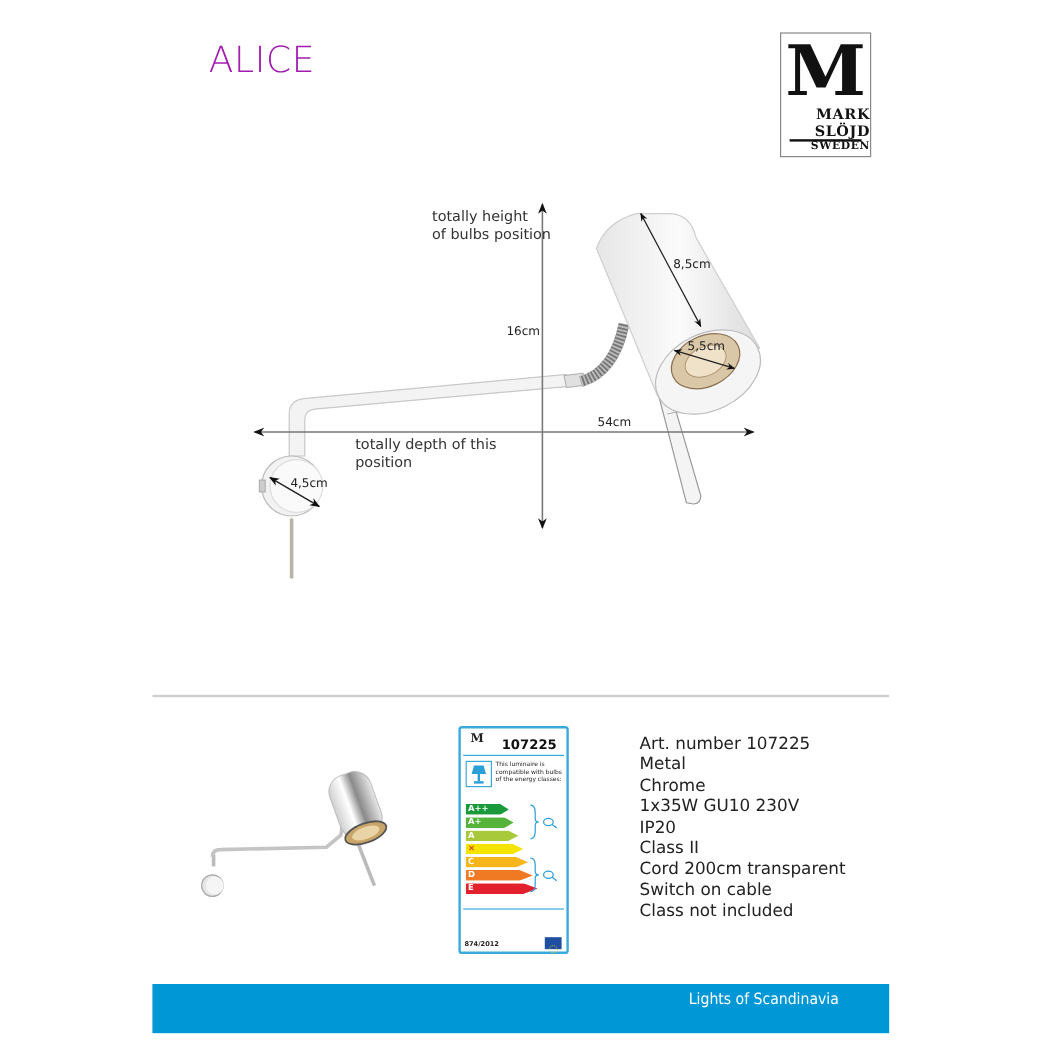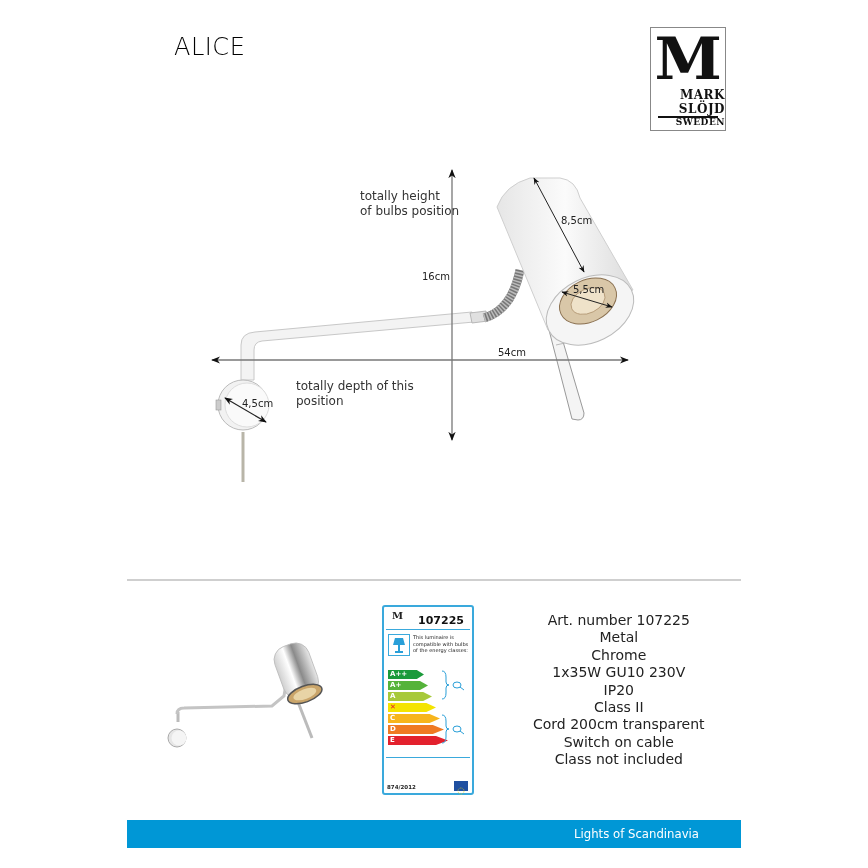--- a/index.html
+++ b/index.html
@@ -1,31 +1,31 @@
 <!DOCTYPE html>
 <html><head>
   <meta charset="utf-8">
   <style>
     html, body { margin: 0; padding: 0; background: #ffffff; }
     body { width: 868px; height: 868px; position: relative; overflow: hidden; font-family: "DejaVu Sans", sans-serif; color: #222; }
     .abs { position: absolute; }
-    .title { left: 174px; top: 33px; font-size: 24px; font-weight: 300; letter-spacing: 0.5px; color: #000000; font-family: "DejaVu Sans", sans-serif; }
+    .title { left: 174px; top: 33px; font-size: 30px; font-weight: 300; letter-spacing: 0.5px; color: #a21caf; font-family: "DejaVu Sans", sans-serif; }
     .logo { left: 650px; top: 27px; width: 74px; height: 102px; border: 1px solid #888; background: #fff; }
     .logo .m { position: absolute; left: 5px; top: 2px; width: 64px; text-align: center; font-family: "DejaVu Serif", serif; font-weight: bold; font-size: 58px; line-height: 58px; color: #111; transform: scaleX(1.05); }
     .logo .w { position: absolute; left: 0; width: 74px; text-align: right; font-family: "DejaVu Serif", serif; font-weight: bold; color: #111; letter-spacing: 0.5px; }
     .logo .w1 { top: 60px; font-size: 12px; }
     .logo .w2 { top: 74px; font-size: 12px; }
     .logo .w3 { top: 89px; font-size: 9px; }
     .logo .bar { position: absolute; left: 7px; width: 60px; height: 1.5px; background: #111; }
-    .lbl { font-size: 12px; color: #333; line-height: 15px; margin-top: 16px; }
+    .lbl { font-size: 12px; color: #333; line-height: 15px; }
     .dim { font-size: 10px; color: #222; }
     .divider { left: 127px; top: 579px; width: 614px; height: 2px; background: #cfcfcf; }
     .specs { left: 533px; top: 612px; font-size: 14px; line-height: 17.4px; color: #222; }
-    .specs div { white-space: nowrap; text-align: center; }
-    .footer { left: 127px; top: 820px; width: 614px; height: 28px; background: #0097d6; }
+    .specs div { white-space: nowrap; }
+    .footer { left: 127px; top: 820px; width: 614px; height: 41px; background: #0097d6; }
     .footer span { position: absolute; right: 42px; top: 6px; color: #fff; font-size: 13px; font-family: "DejaVu Sans Condensed", "DejaVu Sans", sans-serif; }
     .label-card { left: 382px; top: 605px; width: 92px; height: 190px; border: 2px solid #3aa9dc; border-radius: 3px; background: #fff; box-sizing: border-box; }
     .label-card .art { position: absolute; right: 8px; top: 7px; font-size: 11px; font-weight: bold; color: #111; }
     .label-card .mini-logo { position: absolute; left: 8px; top: 4px; width: 10px; height: 15px; font-family: "DejaVu Serif", serif; font-weight: bold; font-size: 10px; line-height: 10px; text-align: center; }
     .label-card .line1 { position: absolute; left: 2px; right: 2px; top: 22px; height: 1px; background: #3aa9dc; }
     .label-card .lampbox { position: absolute; left: 4px; top: 27px; width: 20px; height: 20px; border: 1px solid #3aa9dc; }
     .label-card .comp { position: absolute; left: 29px; top: 27px; font-size: 5px; line-height: 6.5px; color: #222; width: 58px; }
     .label-card .line2 { position: absolute; left: 2px; right: 2px; top: 150px; height: 1px; background: #3aa9dc; }
     .label-card .reg { position: absolute; left: 3px; top: 177px; font-size: 5.5px; font-weight: bold; color: #222; }
     .label-card .eu { position: absolute; right: 4px; top: 174px; width: 14px; height: 10px; background: #1f4fa0; }

